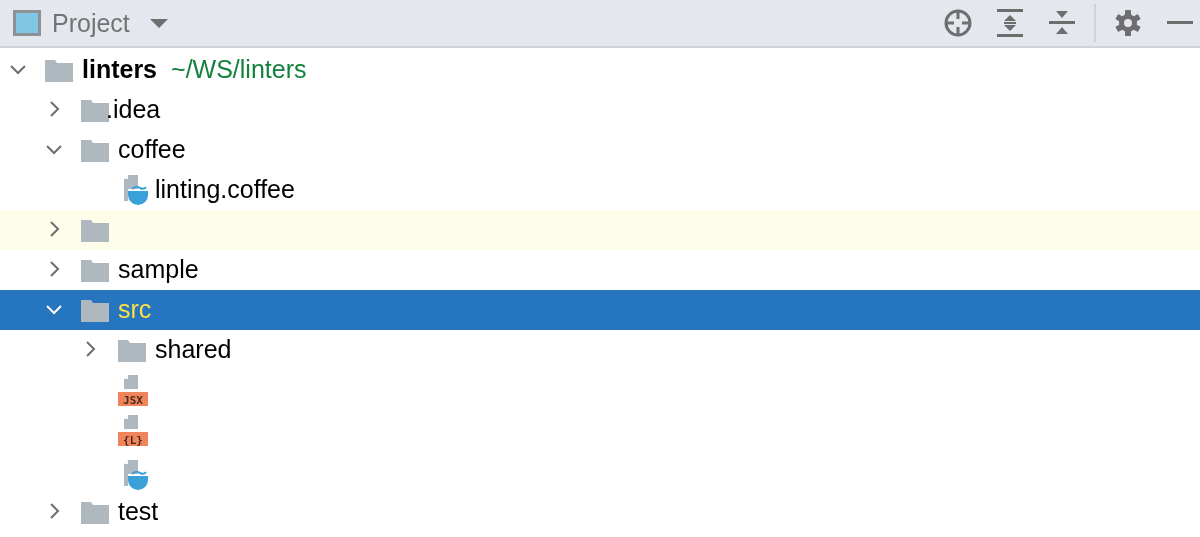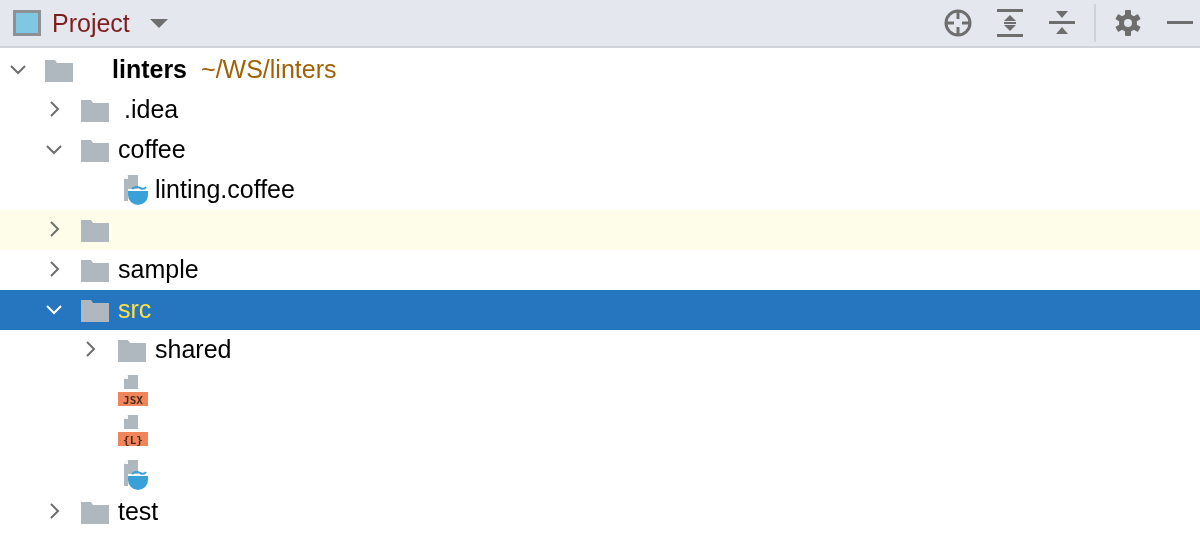--- a/index.html
+++ b/index.html
@@ -10,43 +10,43 @@
     position: absolute; left: 0; top: 0; width: 1200px; height: 48px;
     background: #e4e7ee; border-bottom: 2px solid #d0d3d9;
     display: flex; align-items: center;
   }
   .view-icon {
     position: absolute; left: 13px; top: 10px; width: 28px; height: 26px;
     background: #8c9196; padding: 3px;
   }
   .view-icon .inner { width: 100%; height: 100%; background: #80c7e4; }
   .toolbar-title {
-    position: absolute; left: 52px; top: 9px; font-size: 25px; color: #7f1d1d;
+    position: absolute; left: 52px; top: 9px; font-size: 25px; color: #737373;
     cursor: pointer;
   }
   .dropdown-arrow {
     position: absolute; left: 150px; top: 19px; width: 0; height: 0;
     border-left: 9px solid transparent; border-right: 9px solid transparent;
     border-top: 9px solid #6e6e6e;
   }
   .tb-btn { position: absolute; top: 6px; width: 34px; height: 34px; display: flex; align-items: center; justify-content: center; cursor: pointer; }
   .tb-sep { position: absolute; left: 1094px; top: 4px; width: 2px; height: 38px; background: #cfd2d8; }
 
   .tree { position: absolute; left: 0; top: 50px; width: 1200px; }
   .row {
     position: absolute; left: 0; width: 1200px; height: 40px;
     font-size: 25px; display: block; cursor: pointer;
   }
   .row.library { background: #fdfde9; }
   .row.selected { background: #2675bf; color: #fde047; }
   .row .chev { position: absolute; top: 9px; width: 20px; height: 20px; }
   .row .folder { position: absolute; top: 10px; width: 28px; height: 22px; }
   .row .label { position: absolute; top: 5px; white-space: nowrap; }
-  .row .hint { color: #a16207; margin-left: 14px; }
-  .bold { font-weight: bold; margin-left: 30px; }
+  .row .hint { color: #15803d; margin-left: 14px; }
+  .bold { font-weight: bold; }
   .fileicon { position: absolute; width: 30px; height: 32px; }
 </style>
 </head>
 <body>
 
 <div class="toolbar">
   <div class="view-icon">
       <div class="inner"></div>
     </div>
   <span class="toolbar-title">Project</span>
@@ -108,21 +108,21 @@
     <span class="label" style="left:82px"><span class="bold">linters</span><span class="hint">~/WS/linters</span></span>
   </div>
 
   <div class="row" style="top:40px">
     <svg class="chev" style="left:44px" viewBox="0 0 20 20">
         <polyline points="7,3 14,10 7,17" fill="none" stroke="#6e6e6e" stroke-width="2"></polyline>
       </svg>
     <svg class="folder" style="left:81px" viewBox="0 0 28 22">
         <path d="M0 0 H10 L12 3 H28 V22 H0 Z" fill="#b0b8bf"></path>
       </svg>
-    <span class="label" style="left:124px">.idea</span>
+    <span class="label" style="left:106px">.idea</span>
   </div>
 
   <div class="row" style="top:80px">
     <svg class="chev" style="left:44px" viewBox="0 0 20 20">
         <polyline points="3,7 10,14 17,7" fill="none" stroke="#6e6e6e" stroke-width="2"></polyline>
       </svg>
     <svg class="folder" style="left:81px" viewBox="0 0 28 22">
         <path d="M0 0 H10 L12 3 H28 V22 H0 Z" fill="#b0b8bf"></path>
       </svg>
     <span class="label" style="left:118px">coffee</span>

